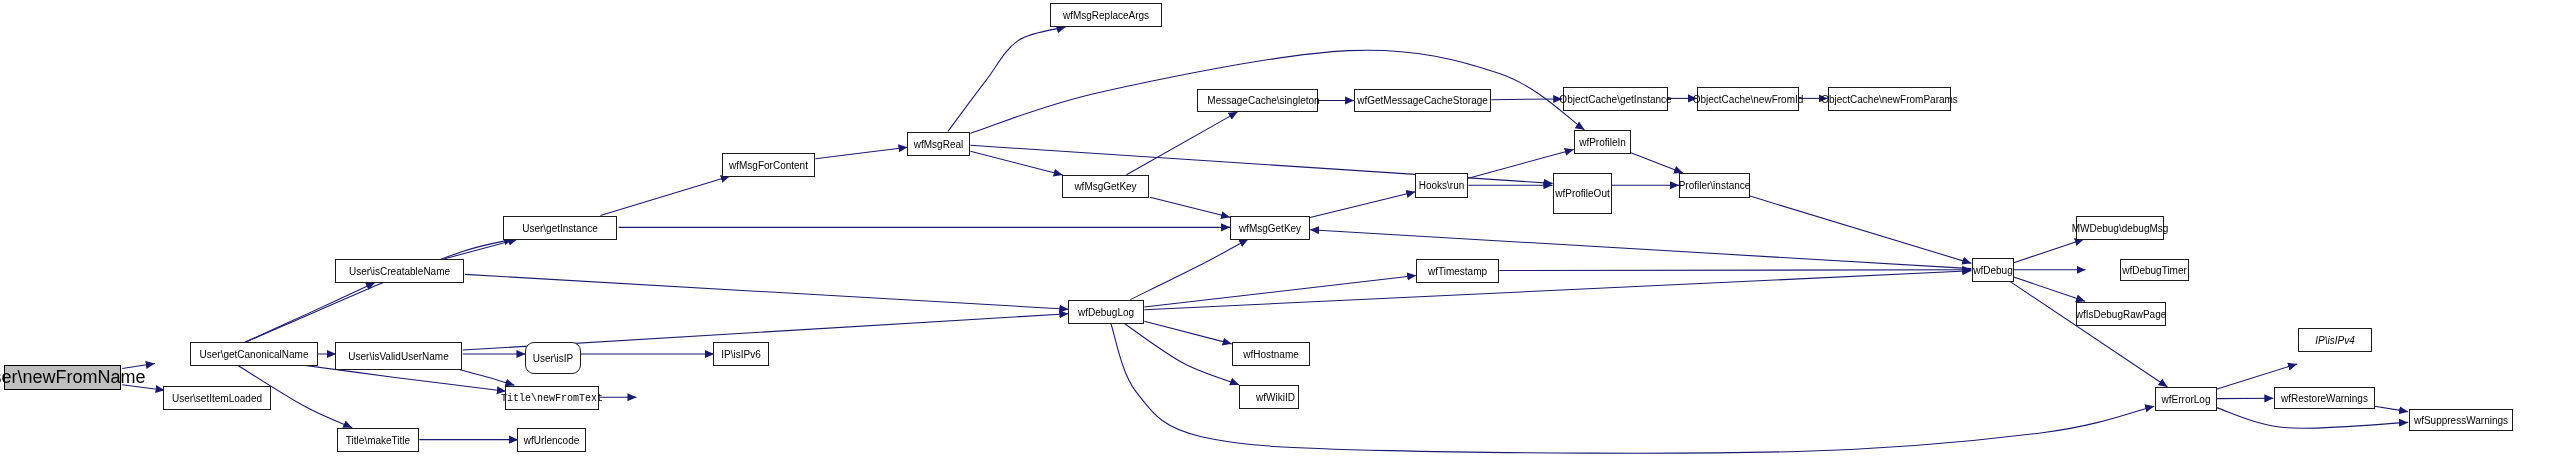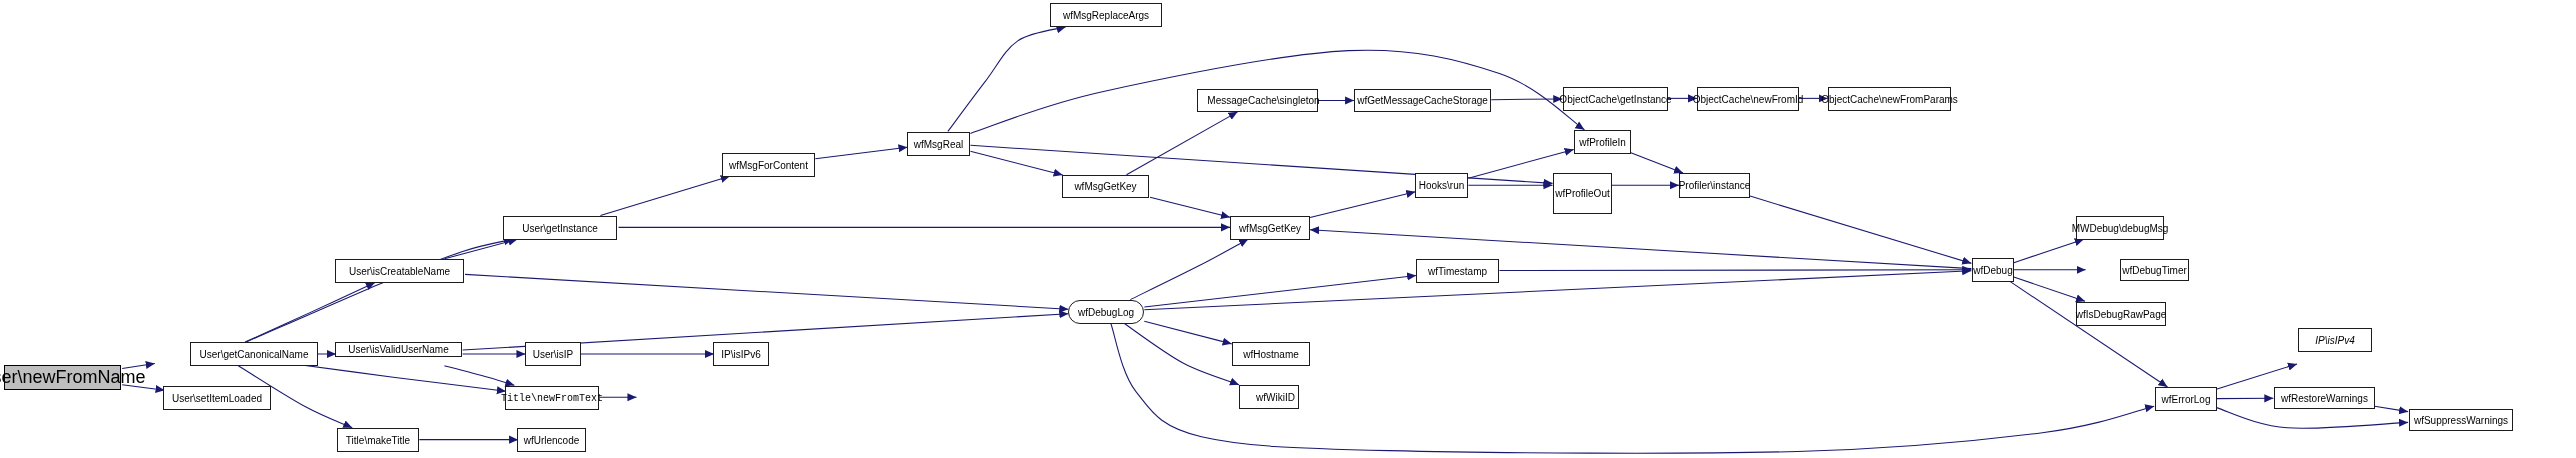--- a/index.html
+++ b/index.html
@@ -72,32 +72,32 @@
       <path d="M2713.0,476.7 L2812.0,445.8" class="edge" marker-end="url(#arrow)"></path>
       <path d="M2713.0,488.3 L2783.0,487.9" class="edge" marker-end="url(#arrow)"></path>
       <path d="M2713.0,499.3C2727.5,503.4 2760.8,521.0 2800.0,524.0C2839.2,527.0 2923.3,518.5 2948.0,517.4" class="edge" marker-end="url(#arrow)"></path>
       <path d="M2907.0,497.6 L2948.0,504.2" class="edge" marker-end="url(#arrow)"></path>
     </svg>
 
 <div class="node hl" style="left: 4.1px; top: 365px; width: 117px; height: 24.5px;">User\newFromName</div>
     <div class="node" style="left: 154px; top: 342px; width: 128px; height: 24px; margin-left: 36px;">User\getCanonicalName</div>
     <div class="node" style="left: 163px; top: 386px; width: 108px; height: 24px;">User\setItemLoaded</div>
     <div class="node" style="left: 335px; top: 259px; width: 129px; height: 24px;">User\isCreatableName</div>
-    <div class="node" style="left: 335px; top: 342px; width: 127px; height: 15px;">User\isValidUserName</div>
+    <div class="node" style="left: 335px; top: 342px; width: 127px; height: 28px;">User\isValidUserName</div>
     <div class="node" style="left: 337px; top: 428px; width: 82px; height: 24px;">Title\makeTitle</div>
     <div class="node" style="left: 503px; top: 216px; width: 114px; height: 24px;">User\getInstance</div>
-    <div class="node" style="left: 525px; top: 342px; width: 56px; height: 24px;">User\isIP</div>
+    <div class="node" style="left: 525px; top: 342px; width: 56px; height: 32px; border-radius: 9px;">User\isIP</div>
     <div class="node" style="left: 505px; top: 386px; width: 94px; height: 24px; font-family: Liberation Mono, monospace;">Title\newFromText</div>
     <div class="node" style="left: 517px; top: 428px; width: 69px; height: 24px;">wfUrlencode</div>
     <div class="node" style="left: 722px; top: 153px; width: 93px; height: 24px;">wfMsgForContent</div>
     <div class="node" style="left: 713px; top: 342px; width: 56px; height: 24px;">IP\isIPv6</div>
     <div class="node" style="left: 907px; top: 132px; width: 63px; height: 24px;">wfMsgReal</div>
     <div class="node" style="left: 1050px; top: 3.3px; width: 112px; height: 24px;">wfMsgReplaceArgs</div>
     <div class="node" style="left: 1062px; top: 175px; width: 87px; height: 23px;">wfMsgGetKey</div>
-    <div class="node" style="left: 1068px; top: 300px; width: 76px; height: 24px; border-radius: 12px;">wfDebugLog</div>
+    <div class="node" style="left: 1068px; top: 300px; width: 76px; height: 24px;">wfDebugLog</div>
     <div class="node" style="left: 1230px; top: 216px; width: 80px; height: 24px;">wfMsgGetKey</div>
     <div class="node" style="left: 1232px; top: 342px; width: 78px; height: 24px;">wfHostname</div>
     <div class="node" style="left: 1239px; top: 385px; width: 60px; height: 24px; padding-left: 13px;">wfWikiID</div>
     <div class="node" style="left: 1197px; top: 89px; width: 121px; height: 23px; padding-left: 12px;">MessageCache\singleton</div>
     <div class="node" style="left: 1354px; top: 89px; width: 137px; height: 23px;">wfGetMessageCacheStorage</div>
     <div class="node" style="left: 1563px; top: 87px; width: 105px; height: 24px;">ObjectCache\getInstance</div>
     <div class="node" style="left: 1697px; top: 87px; width: 102px; height: 24px;">ObjectCache\newFromId</div>
     <div class="node" style="left: 1828px; top: 87px; width: 123px; height: 24px;">ObjectCache\newFromParams</div>
     <div class="node" style="left: 1416px; top: 259px; width: 83px; height: 24px;">wfTimestamp</div>
     <div class="node" style="left: 1415px; top: 173px; width: 53px; height: 24.5px;">Hooks\run</div>

